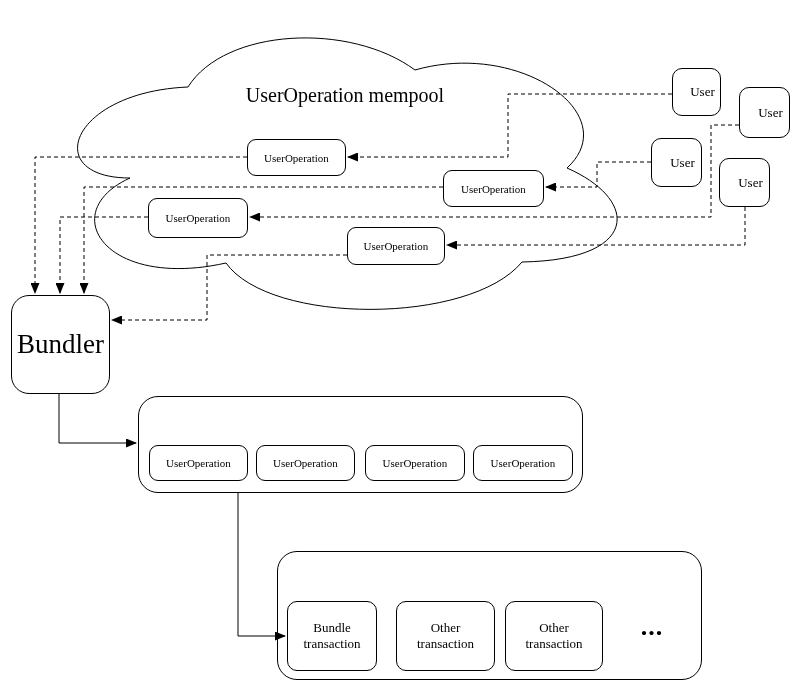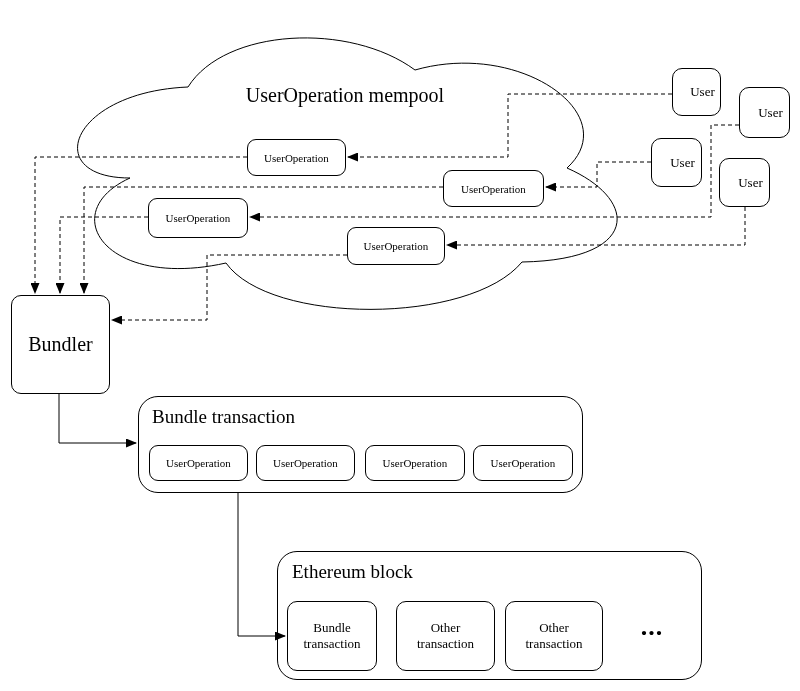--- a/index.html
+++ b/index.html
@@ -8,21 +8,21 @@
     font-family:Liberation Serif, serif; color:#000000; overflow:hidden;
   }
   svg.layer { position:absolute; left:0; top:0; pointer-events:none; }
   .node {
     position:absolute; box-sizing:border-box; background:#fff;
     border:1px solid #000; display:flex; align-items:center;
     justify-content:center; text-align:center;
   }
   .op    { border-radius:9px;  font-size:11px; }
   .user  { border-radius:10px; font-size:13px;padding-left:12px; }
-  .bundler { border-radius:10px; font-size:20px; }
+  .bundler { border-radius:18px; font-size:27px; }
   .group { position:absolute; box-sizing:border-box; background:#fff;
            border:1px solid #000; border-radius:20px; }
   .group-title { position:absolute; font-size:19px; white-space:nowrap; }
   .cloud-title { position:absolute; font-size:20px; text-align:center; white-space:nowrap; }
   .tx { border-radius:10px; font-size:13px; line-height:16px; flex-direction:column; }
   .dots { position:absolute; font-size:26px; font-weight:bold; letter-spacing:1px;
           text-align:center; }
   .edge { fill:none; stroke:#000; stroke-width:1; }
   .dashed { stroke-dasharray:4 3; }
   .cloud { fill:#fff; stroke:#000; stroke-width:1; }
@@ -34,24 +34,22 @@
 
   <svg class="layer" width="800" height="691">
     <path class="cloud" d="M 188 87 C 70 92, 40 178, 130 178 C 55 212, 105 290, 226 263
          C 270 325, 470 325, 522 262 C 640 260, 640 200, 567 168
          C 625 115, 520 40, 415 70 C 350 22, 225 28, 188 87 Z"></path>
   </svg>
 
   <div class="cloud-title" style="left:235px; top:84px; width:220px;">UserOperation mempool</div>
 
   <div class="group" style="left:138px; top:396px; width:445px; height:97px;"></div>
-  <div class="group-title" style="left:152px; top:406px;">Bundle transaction</div>
 
   <div class="group" style="left:277px; top:551px; width:425px; height:129px;"></div>
-  <div class="group-title" style="left:292px; top:561px;">Ethereum block</div>
 
   <div class="node op" style="left:247px; top:139px; width:99px; height:37px;">
     <span>UserOperation</span>
   </div>
   <div class="node op" style="left:443px; top:170px; width:101px; height:37px;">
     <span>UserOperation</span>
   </div>
   <div class="node op" style="left:148px; top:198px; width:100px; height:40px;">
     <span>UserOperation</span>
   </div>

